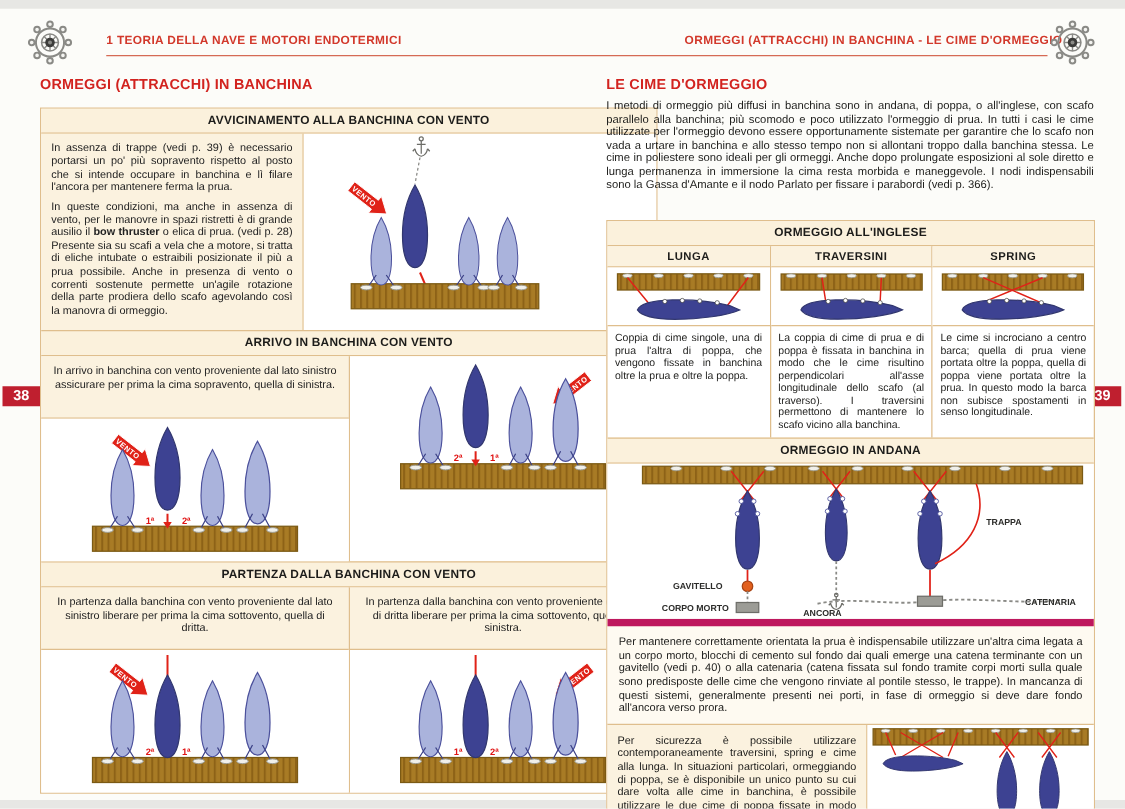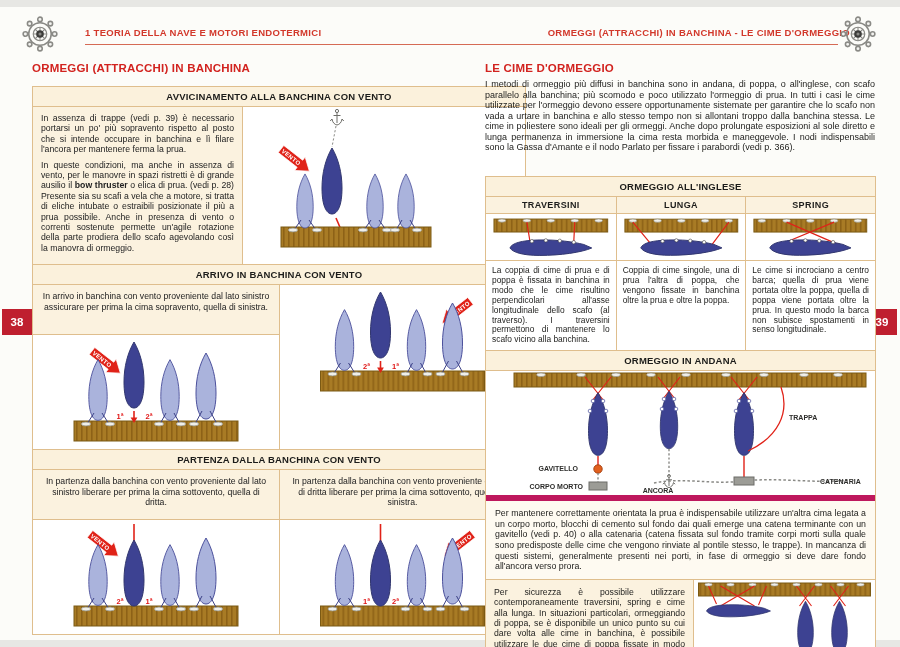--- a/index.html
+++ b/index.html
@@ -11,21 +11,21 @@
 
   
   .nav-title{position:absolute;top:27px;font-size:9.5px;font-weight:bold;color:#d2382b;letter-spacing:.3px;white-space:nowrap}
   #nav-left{left:85px}
   #nav-right{right:50px;text-align:center}
   .nav-rule{position:absolute;top:44px;left:85px;width:753px;height:1px;background:#d56a55}
   .wheel{position:absolute;top:16px;width:36px;height:36px}
   #wheel-l{left:22px} #wheel-r{right:24px}
 
   
-  .pagenum{position:absolute;top:309px;width:30px;height:26px;background:#bf1f2f;color:#fff;
+  .pagenum{position:absolute;top:309px;width:30px;height:16px;background:#bf1f2f;color:#fff;
            font-size:11.5px;font-weight:bold;display:flex;align-items:center;justify-content:center}
   #pn-left{left:2px} #pn-right{right:3px}
 
   
   .page-title{position:absolute;top:62px;font-size:11.5px;font-weight:bold;color:#d2231f;letter-spacing:.2px}
   #title-left{left:32px} #title-right{left:485px}
 
   
   .tbox{position:absolute;border:1px solid #dfbe8d;background:#fff;box-sizing:border-box}
   .bhead{background:#fbf1dc;border-bottom:1px solid #dfbe8d;text-align:center;
@@ -339,20 +339,42 @@
   </div>
 
   <div id="title-right" class="page-title">LE CIME D'ORMEGGIO</div>
   <div id="intro">I metodi di ormeggio più diffusi in banchina sono in andana, di poppa, o all'inglese, con scafo parallelo alla banchina; più scomodo e poco utilizzato l'ormeggio di prua. In tutti i casi le cime utilizzate per l'ormeggio devono essere opportunamente sistemate per garantire che lo scafo non vada a urtare in banchina e allo stesso tempo non si allontani troppo dalla banchina stessa. Le cime in poliestere sono ideali per gli ormeggi. Anche dopo prolungate esposizioni al sole diretto e lunga permanenza in immersione la cima resta morbida e maneggevole. I nodi indispensabili sono la Gassa d'Amante e il nodo Parlato per fissare i parabordi (vedi p. 366).</div>
 
   <div id="rbox" class="tbox">
     <div class="bhead">ORMEGGIO ALL'INGLESE</div>
 
     <div class="cols3">
       <div class="col">
+        <div class="collabel">LUNGA</div>
+        <div class="coldiag">
+          <svg viewBox="0 0 130 46" width="100%" height="46">
+            <rect x="8" y="5" width="114" height="13" fill="url(#wd)" stroke="#7b5a14"></rect>
+            <ellipse cx="16" cy="6.5" rx="3.8" ry="1.6" fill="#f0efe9" stroke="#9a9a90" stroke-width="0.7"></ellipse>
+            <ellipse cx="41" cy="6.5" rx="3.8" ry="1.6" fill="#f0efe9" stroke="#9a9a90" stroke-width="0.7"></ellipse>
+            <ellipse cx="65" cy="6.5" rx="3.8" ry="1.6" fill="#f0efe9" stroke="#9a9a90" stroke-width="0.7"></ellipse>
+            <ellipse cx="89" cy="6.5" rx="3.8" ry="1.6" fill="#f0efe9" stroke="#9a9a90" stroke-width="0.7"></ellipse>
+            <ellipse cx="113" cy="6.5" rx="3.8" ry="1.6" fill="#f0efe9" stroke="#9a9a90" stroke-width="0.7"></ellipse>
+            <path d="M35,31 L16,8 M95,32 L113,8" stroke="#e02218" stroke-width="1.2" fill="none"></path>
+            <g transform="translate(24,34)">
+              <path d="M0,0 C2,-5 12,-7.5 28,-8 C48,-8.5 64,-6 74,-3.5 L82,0 C72,4.5 50,7.5 30,7.5 C13,7.5 3,4.5 0,0 Z" fill="#3d4292" stroke="#32376f"></path>
+              <circle cx="22" cy="-6.8" r="1.7" fill="#fff" stroke="#444" stroke-width="0.6"></circle>
+              <circle cx="36" cy="-7.6" r="1.7" fill="#fff" stroke="#444" stroke-width="0.6"></circle>
+              <circle cx="50" cy="-7.2" r="1.7" fill="#fff" stroke="#444" stroke-width="0.6"></circle>
+              <circle cx="64" cy="-5.8" r="1.7" fill="#fff" stroke="#444" stroke-width="0.6"></circle>
+            </g>
+          </svg>
+        </div>
+        <div class="coltext">Coppia di cime singole, una di prua l'altra di poppa, che vengono fissate in banchina oltre la prua e oltre la poppa.</div>
+      </div>
+      <div class="col">
         <div class="collabel">TRAVERSINI</div>
         <div class="coldiag">
           <svg viewBox="0 0 130 46" width="100%" height="46">
             <rect x="8" y="5" width="114" height="13" fill="url(#wd)" stroke="#7b5a14"></rect>
             <ellipse cx="16" cy="6.5" rx="3.8" ry="1.6" fill="#f0efe9" stroke="#9a9a90" stroke-width="0.7"></ellipse>
             <ellipse cx="41" cy="6.5" rx="3.8" ry="1.6" fill="#f0efe9" stroke="#9a9a90" stroke-width="0.7"></ellipse>
             <ellipse cx="65" cy="6.5" rx="3.8" ry="1.6" fill="#f0efe9" stroke="#9a9a90" stroke-width="0.7"></ellipse>
             <ellipse cx="89" cy="6.5" rx="3.8" ry="1.6" fill="#f0efe9" stroke="#9a9a90" stroke-width="0.7"></ellipse>
             <ellipse cx="113" cy="6.5" rx="3.8" ry="1.6" fill="#f0efe9" stroke="#9a9a90" stroke-width="0.7"></ellipse>
             <path d="M44,27 L41,8 M88,28 L89,8" stroke="#e02218" stroke-width="1.2" fill="none"></path>
@@ -361,42 +383,20 @@
               <circle cx="22" cy="-6.8" r="1.7" fill="#fff" stroke="#444" stroke-width="0.6"></circle>
               <circle cx="36" cy="-7.6" r="1.7" fill="#fff" stroke="#444" stroke-width="0.6"></circle>
               <circle cx="50" cy="-7.2" r="1.7" fill="#fff" stroke="#444" stroke-width="0.6"></circle>
               <circle cx="64" cy="-5.8" r="1.7" fill="#fff" stroke="#444" stroke-width="0.6"></circle>
             </g>
           </svg>
         </div>
         <div class="coltext">La coppia di cime di prua e di poppa è fissata in banchina in modo che le cime risultino perpendicolari all'asse longitudinale dello scafo (al traverso). I traversini permettono di mantenere lo scafo vicino alla banchina.</div>
       </div>
       <div class="col">
-        <div class="collabel">LUNGA</div>
-        <div class="coldiag">
-          <svg viewBox="0 0 130 46" width="100%" height="46">
-            <rect x="8" y="5" width="114" height="13" fill="url(#wd)" stroke="#7b5a14"></rect>
-            <ellipse cx="16" cy="6.5" rx="3.8" ry="1.6" fill="#f0efe9" stroke="#9a9a90" stroke-width="0.7"></ellipse>
-            <ellipse cx="41" cy="6.5" rx="3.8" ry="1.6" fill="#f0efe9" stroke="#9a9a90" stroke-width="0.7"></ellipse>
-            <ellipse cx="65" cy="6.5" rx="3.8" ry="1.6" fill="#f0efe9" stroke="#9a9a90" stroke-width="0.7"></ellipse>
-            <ellipse cx="89" cy="6.5" rx="3.8" ry="1.6" fill="#f0efe9" stroke="#9a9a90" stroke-width="0.7"></ellipse>
-            <ellipse cx="113" cy="6.5" rx="3.8" ry="1.6" fill="#f0efe9" stroke="#9a9a90" stroke-width="0.7"></ellipse>
-            <path d="M35,31 L16,8 M95,32 L113,8" stroke="#e02218" stroke-width="1.2" fill="none"></path>
-            <g transform="translate(24,34)">
-              <path d="M0,0 C2,-5 12,-7.5 28,-8 C48,-8.5 64,-6 74,-3.5 L82,0 C72,4.5 50,7.5 30,7.5 C13,7.5 3,4.5 0,0 Z" fill="#3d4292" stroke="#32376f"></path>
-              <circle cx="22" cy="-6.8" r="1.7" fill="#fff" stroke="#444" stroke-width="0.6"></circle>
-              <circle cx="36" cy="-7.6" r="1.7" fill="#fff" stroke="#444" stroke-width="0.6"></circle>
-              <circle cx="50" cy="-7.2" r="1.7" fill="#fff" stroke="#444" stroke-width="0.6"></circle>
-              <circle cx="64" cy="-5.8" r="1.7" fill="#fff" stroke="#444" stroke-width="0.6"></circle>
-            </g>
-          </svg>
-        </div>
-        <div class="coltext">Coppia di cime singole, una di prua l'altra di poppa, che vengono fissate in banchina oltre la prua e oltre la poppa.</div>
-      </div>
-      <div class="col">
         <div class="collabel">SPRING</div>
         <div class="coldiag">
           <svg viewBox="0 0 130 46" width="100%" height="46">
             <rect x="8" y="5" width="114" height="13" fill="url(#wd)" stroke="#7b5a14"></rect>
             <ellipse cx="16" cy="6.5" rx="3.8" ry="1.6" fill="#f0efe9" stroke="#9a9a90" stroke-width="0.7"></ellipse>
             <ellipse cx="41" cy="6.5" rx="3.8" ry="1.6" fill="#f0efe9" stroke="#9a9a90" stroke-width="0.7"></ellipse>
             <ellipse cx="65" cy="6.5" rx="3.8" ry="1.6" fill="#f0efe9" stroke="#9a9a90" stroke-width="0.7"></ellipse>
             <ellipse cx="89" cy="6.5" rx="3.8" ry="1.6" fill="#f0efe9" stroke="#9a9a90" stroke-width="0.7"></ellipse>
             <ellipse cx="113" cy="6.5" rx="3.8" ry="1.6" fill="#f0efe9" stroke="#9a9a90" stroke-width="0.7"></ellipse>
             <path d="M94,31 L41,8 M36,30 L89,8" stroke="#e02218" stroke-width="1.2" fill="none"></path>

